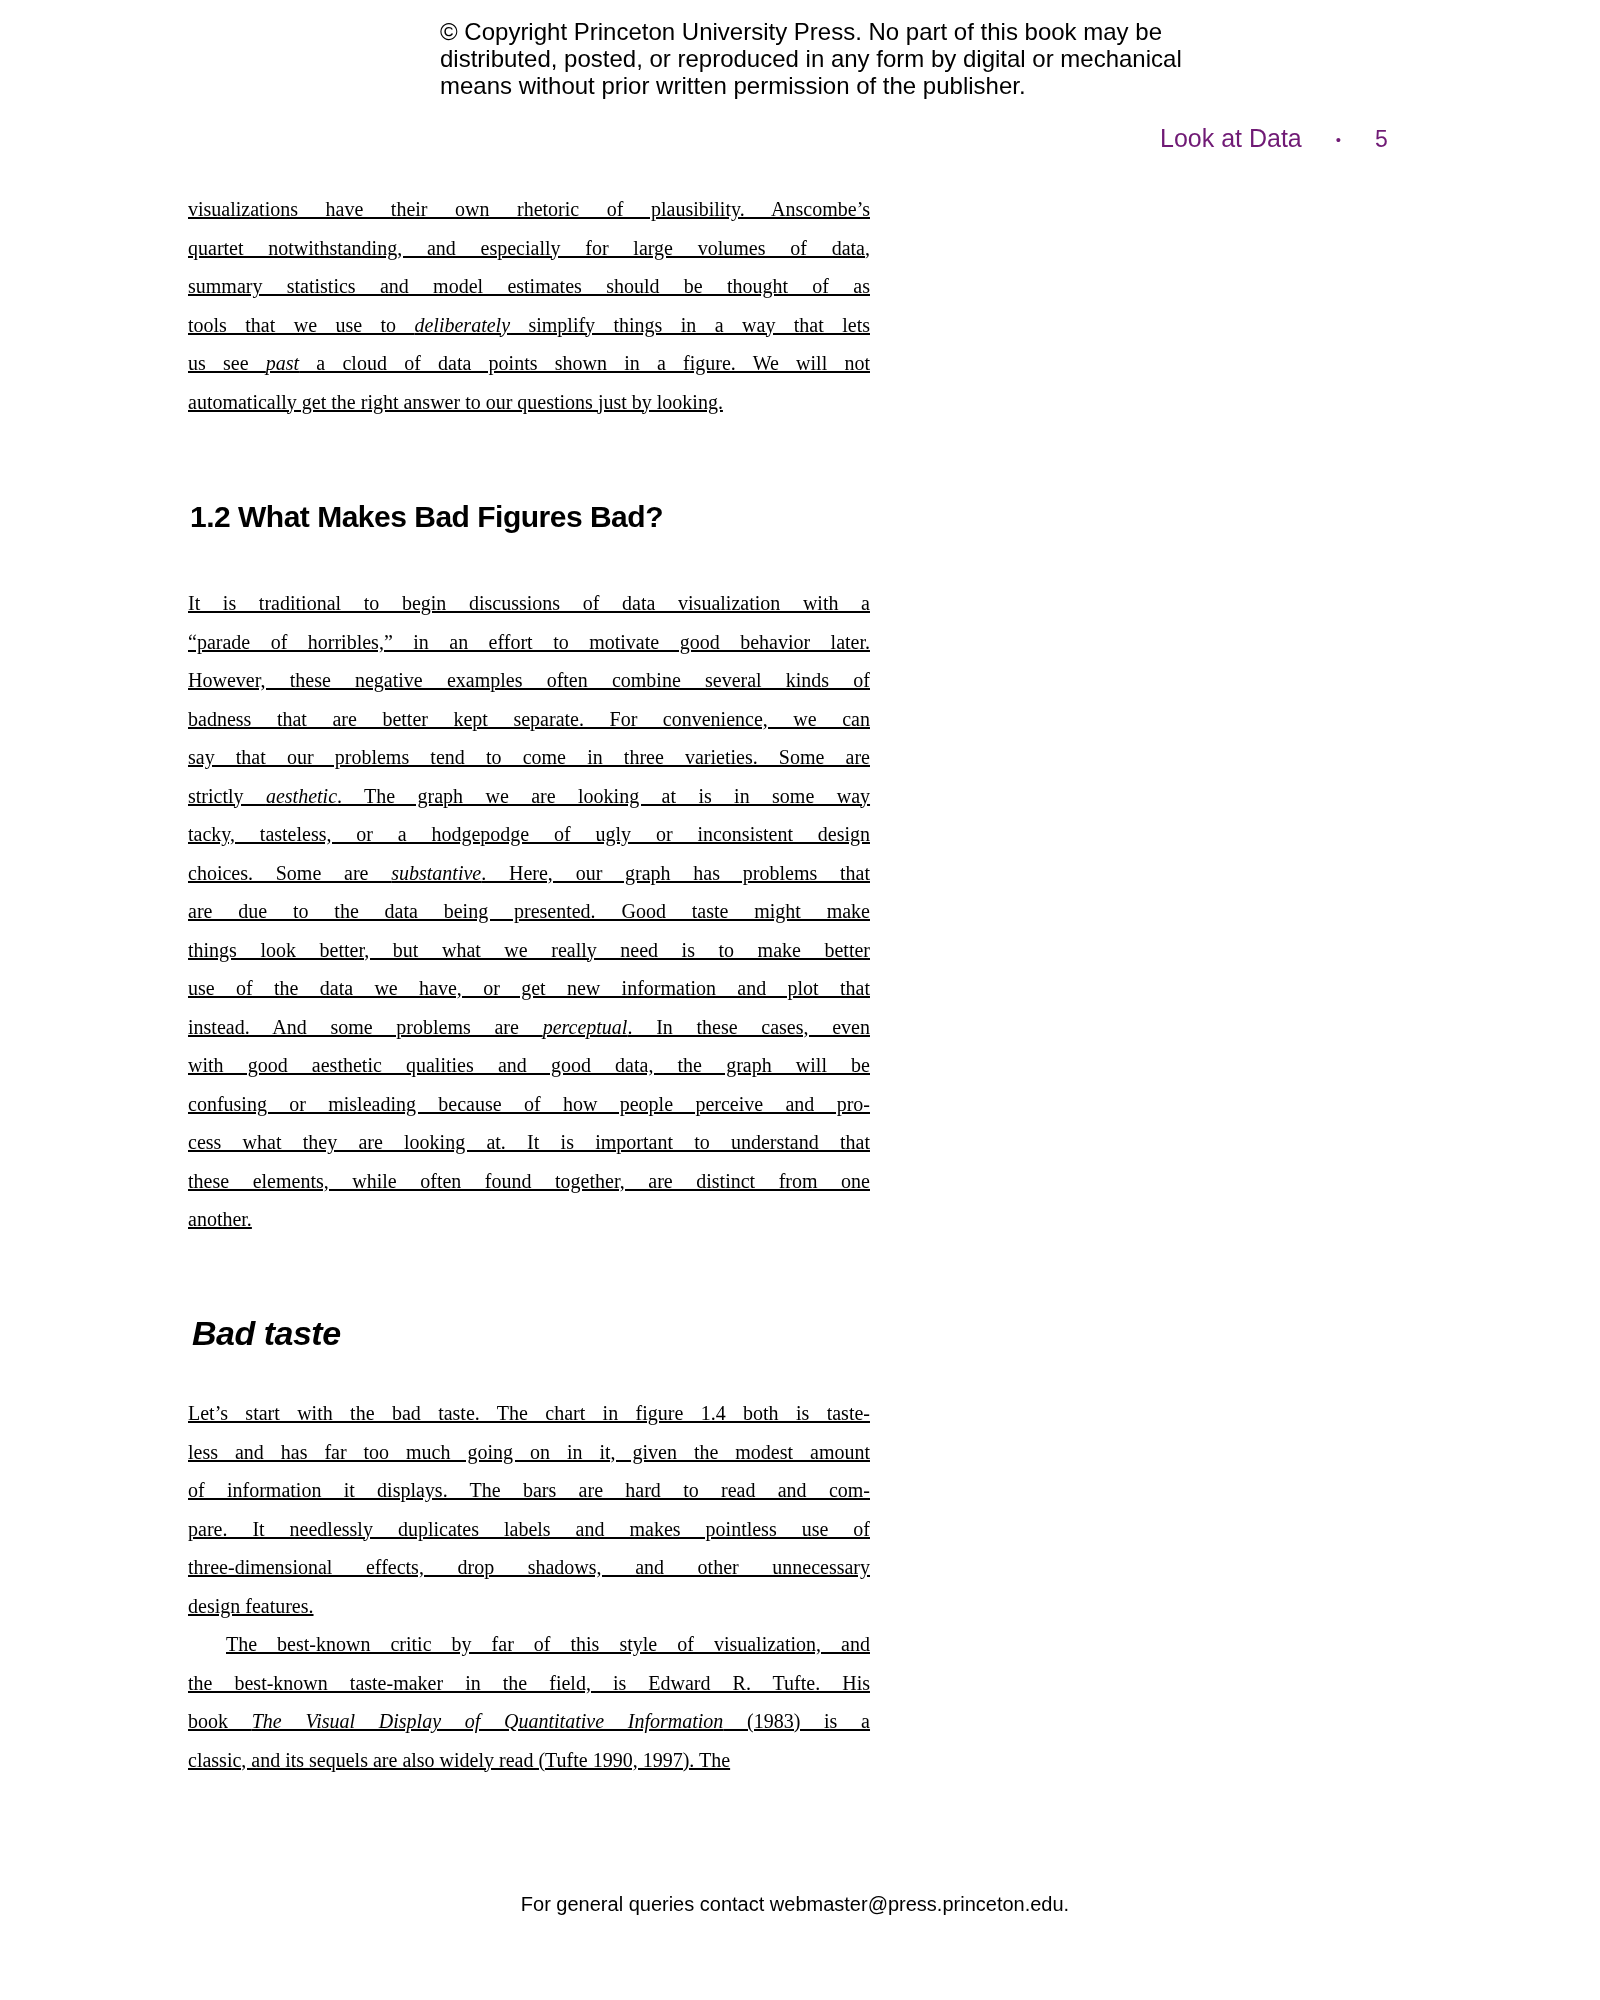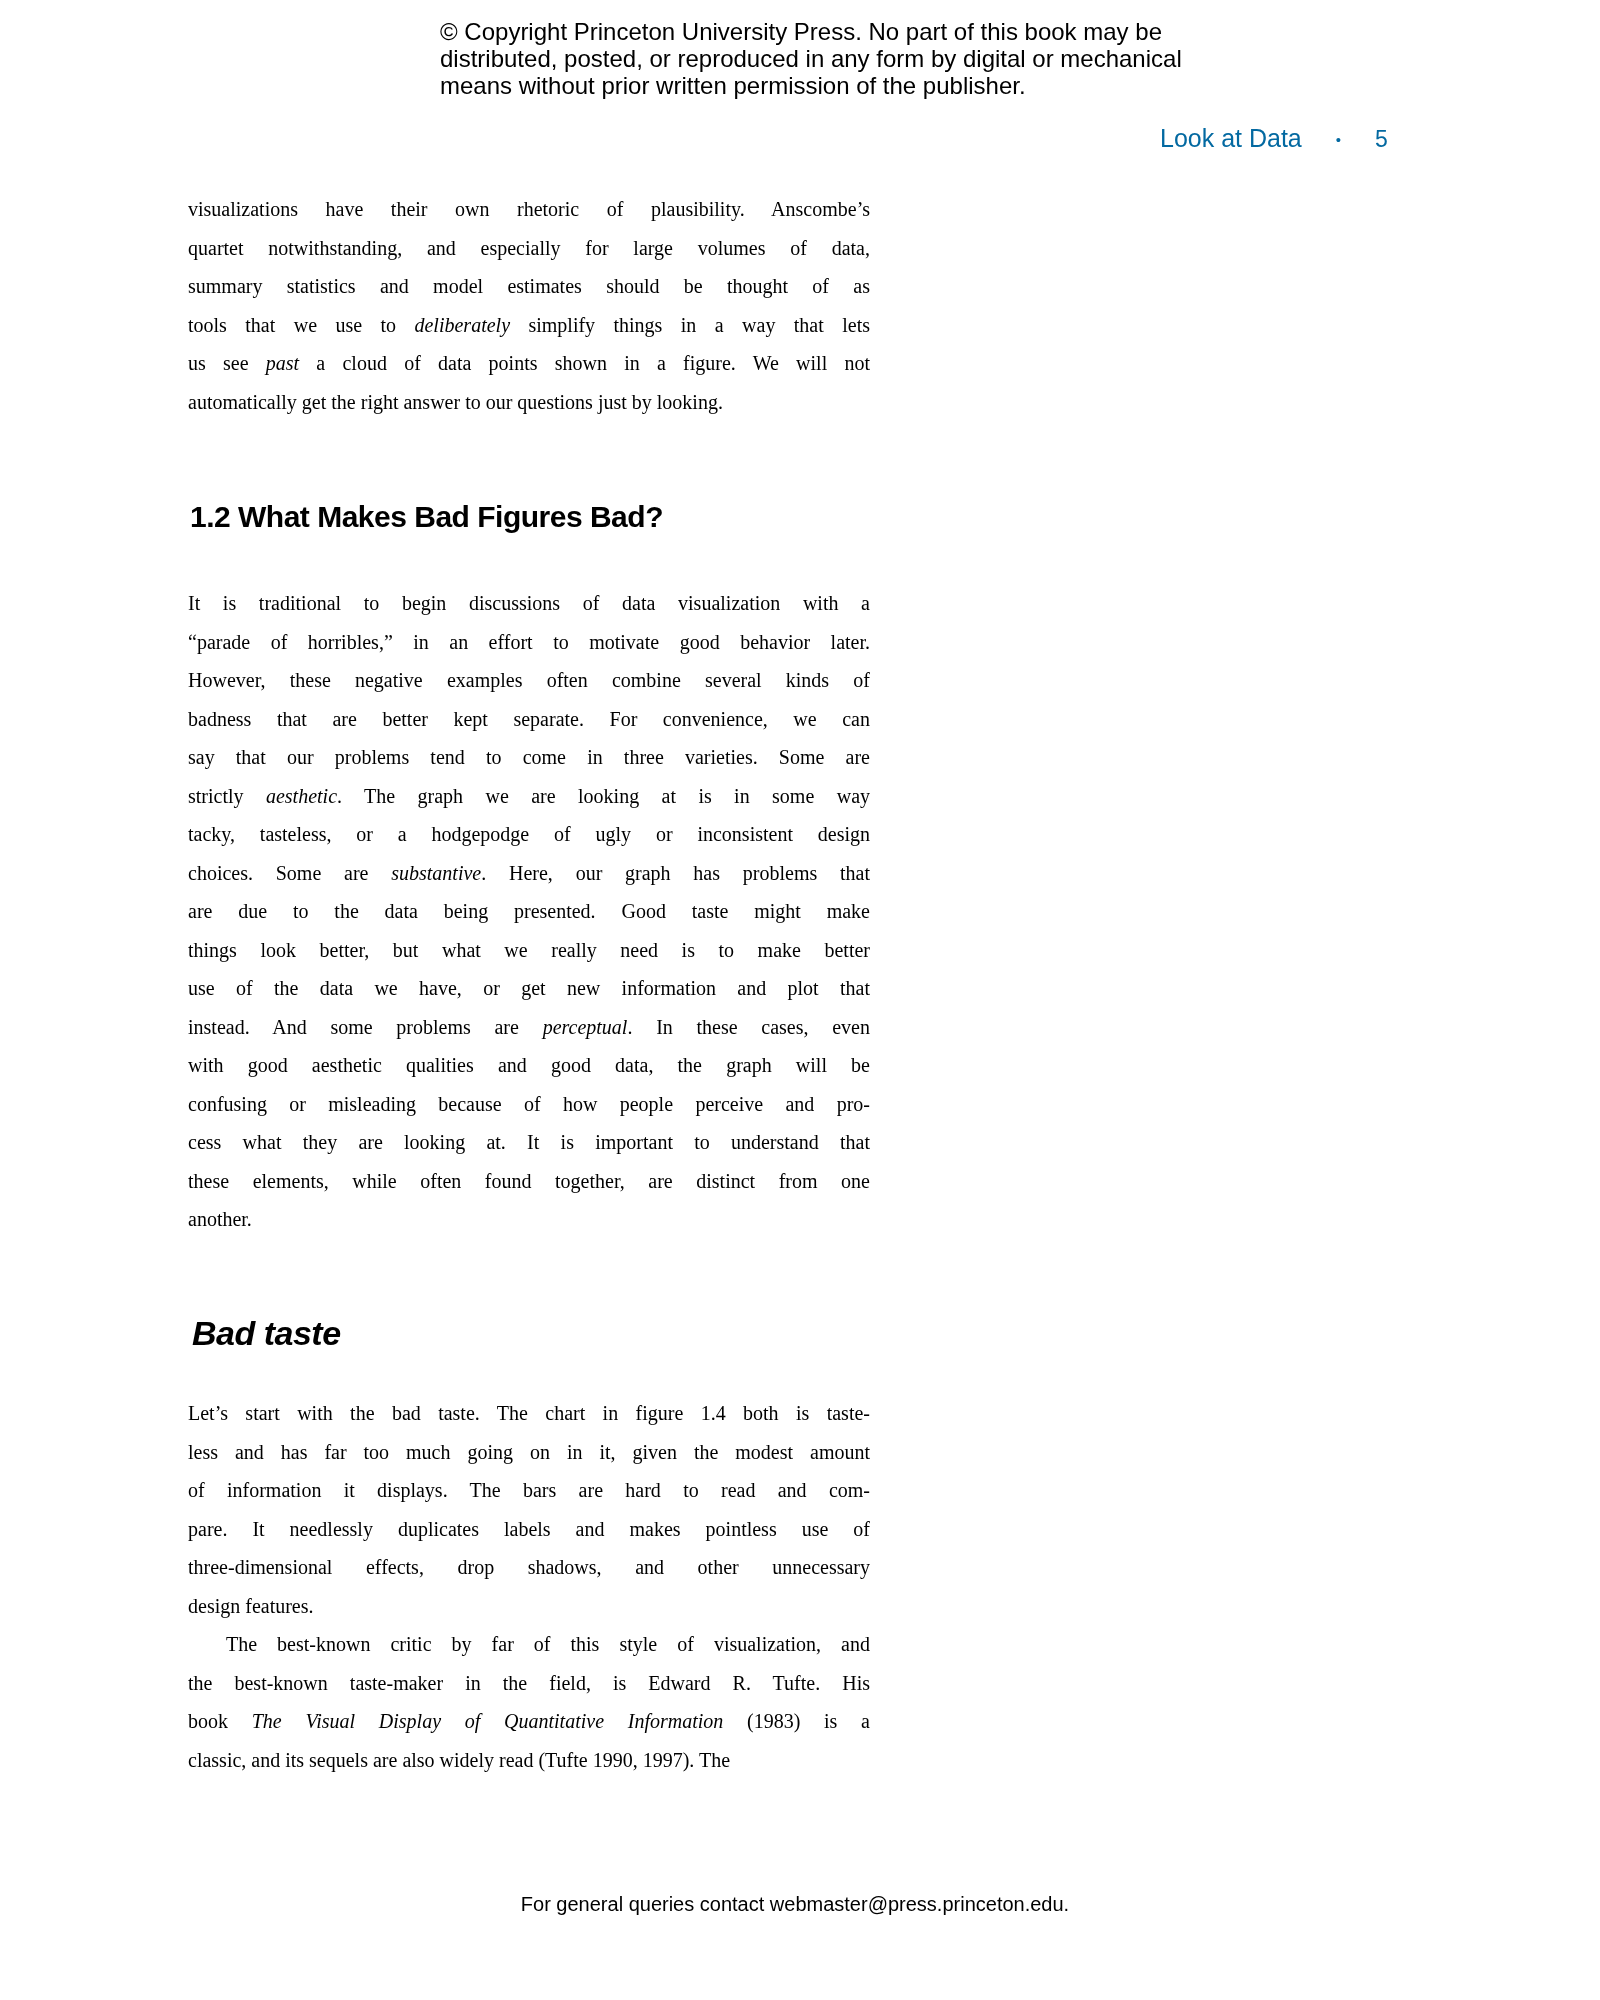--- a/index.html
+++ b/index.html
@@ -27,21 +27,21 @@
   
   .running-head {
     position: absolute;
     left: 1160px;
     top: 124px;
     display: flex;
     align-items: baseline;
     column-gap: 34px;
     font-family: "Liberation Sans", sans-serif;
     font-size: 25px;
-    color: #0369a1;
+    color: #701a75;
   }
   .running-head .rh-bullet {
     font-size: 15px;
     position: relative;
     top: -2px;
   }
   .running-head .rh-page { font-size: 23px; }
 
   
   .text-column {
@@ -55,20 +55,21 @@
     position: absolute;
     left: 188px;
     width: 682px;
   }
   .pline {
     height: 38.5px;
     line-height: 38.5px;
     text-align: justify;
     text-align-last: justify;
     white-space: normal;
+    text-decoration: underline;
   }
   .pline.last {
     text-align: right;
     text-align-last: left;
   }
   .pline em { font-style: italic; }
 
   .section-heading {
     position: absolute;
     left: 190px;

